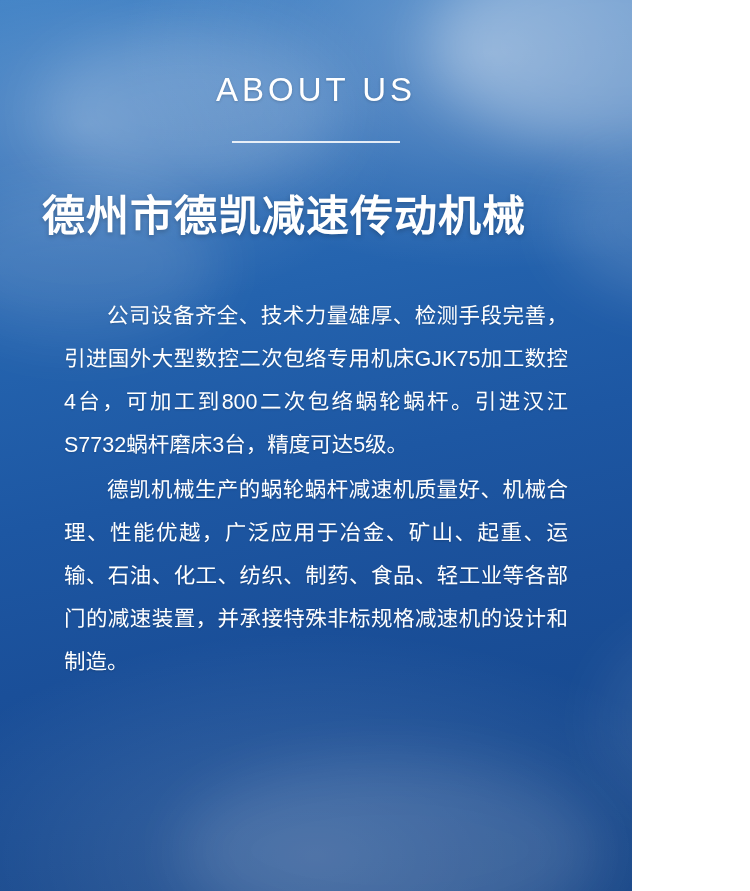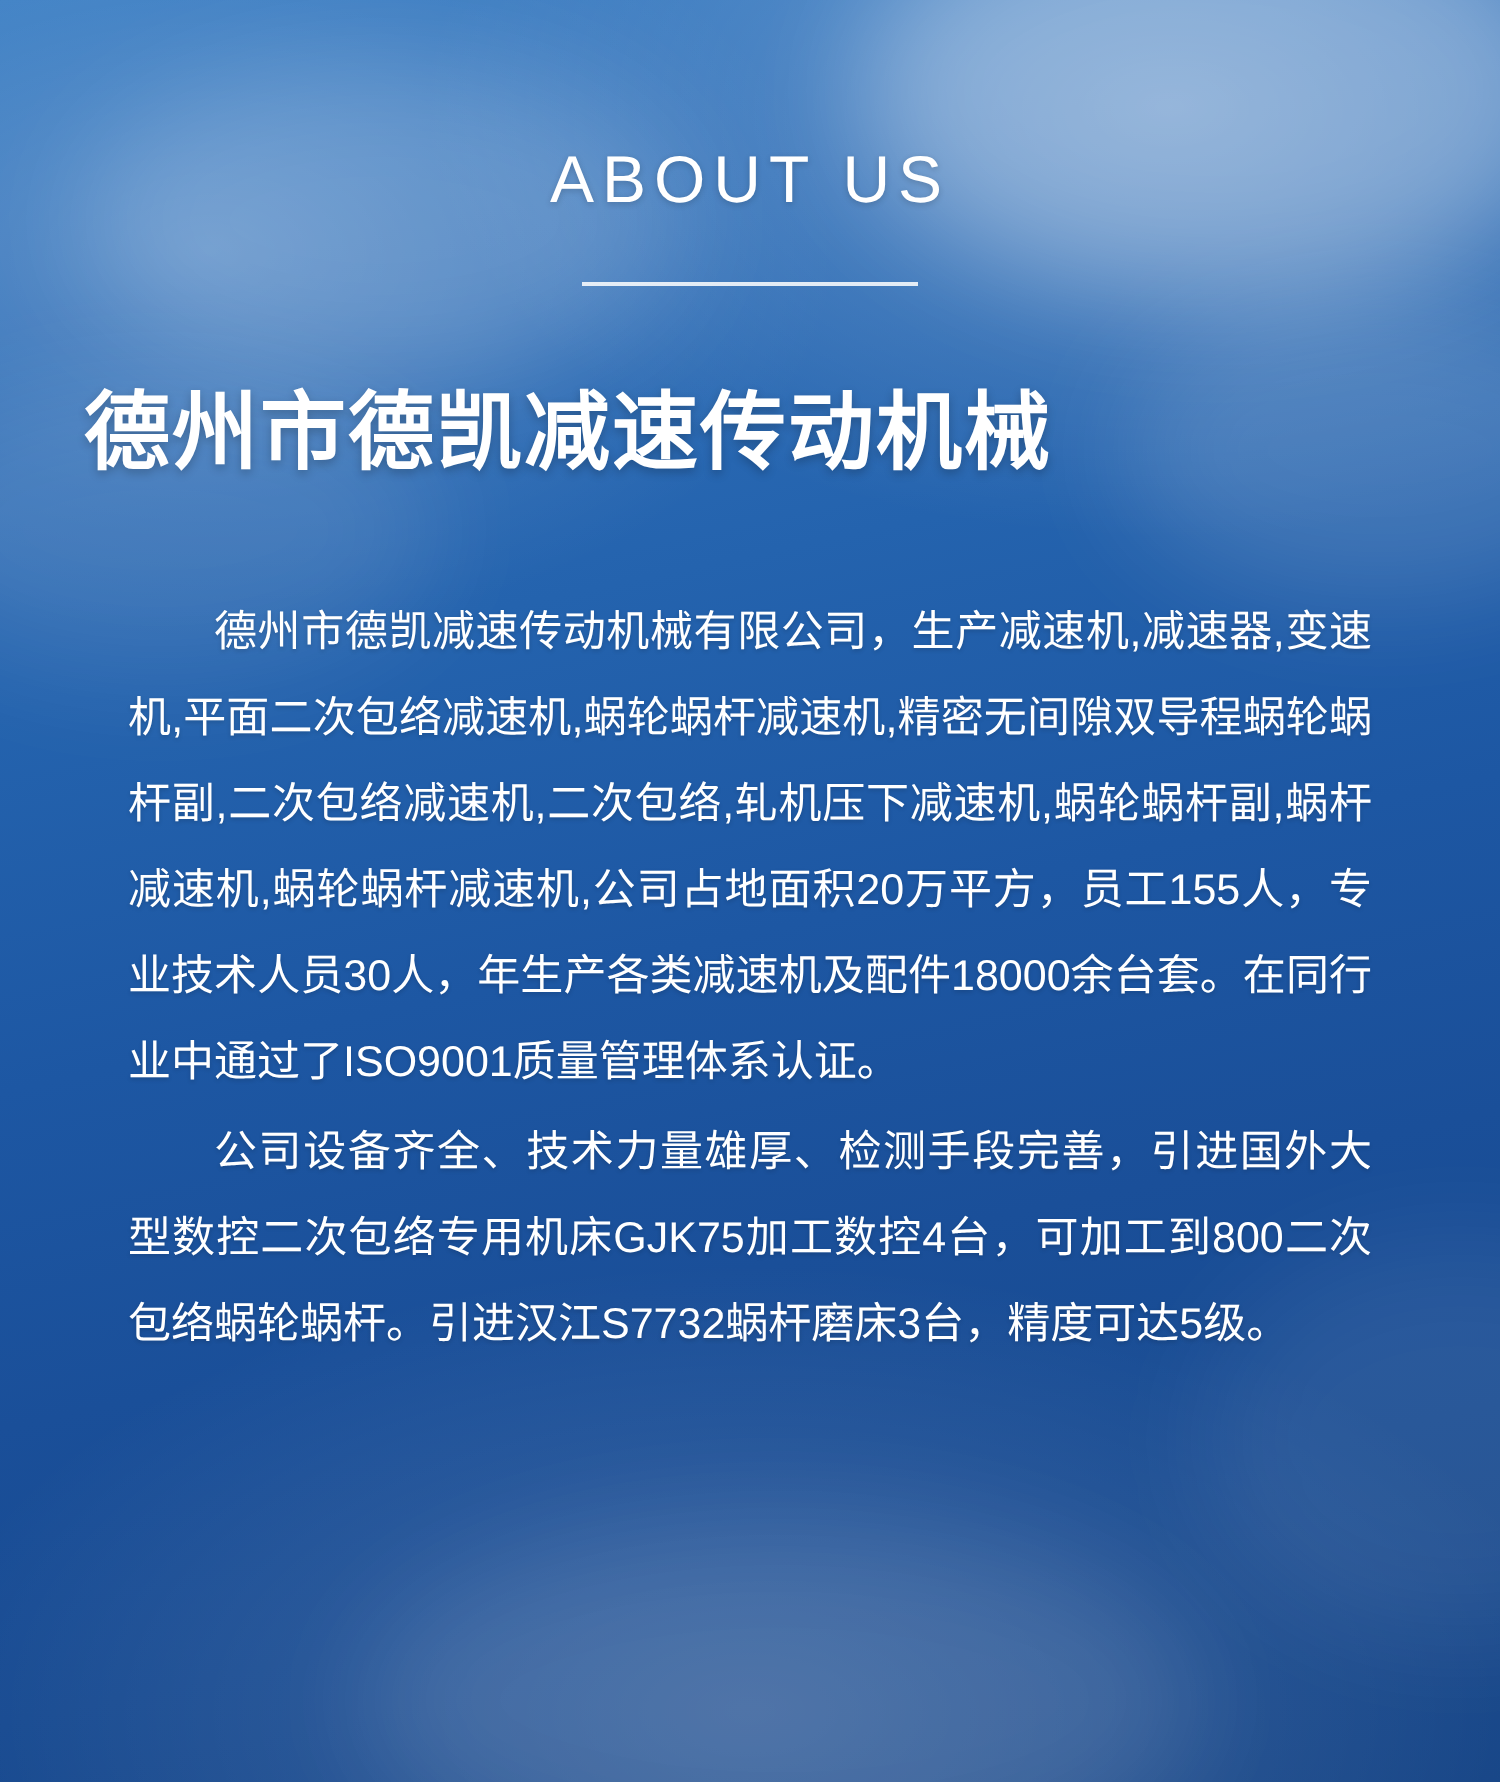--- a/index.html
+++ b/index.html
@@ -8,21 +8,21 @@
   }
   body {
     width: 750px;
     height: 891px;
     overflow: hidden;
     font-family: "Liberation Sans", sans-serif;
   }
 
   .page {
     position: relative;
-    width: 750px;
+    width: 632px;
     height: 891px;
     overflow: hidden;
     background:
       radial-gradient(ellipse 520px 300px at 78% 6%, rgba(255,255,255,0.30) 0%, rgba(255,255,255,0.10) 42%, rgba(255,255,255,0) 72%),
       radial-gradient(ellipse 420px 260px at 14% 14%, rgba(255,255,255,0.22) 0%, rgba(255,255,255,0.06) 48%, rgba(255,255,255,0) 75%),
       radial-gradient(ellipse 600px 320px at 50% 96%, rgba(255,255,255,0.16) 0%, rgba(255,255,255,0) 70%),
       linear-gradient(168deg, #3c7fc4 0%, #2f6fb8 16%, #2463ae 34%, #1d57a3 52%, #1a4f99 68%, #174a91 82%, #154486 100%);
     color: #ffffff;
   }
 
@@ -106,17 +106,17 @@
   <div class="cloud c6"></div>
 
   <div class="content">
     <div class="eyebrow">ABOUT US</div>
 
     <hr class="divider">
 
     <h1 class="title">德州市德凯减速传动机械</h1>
 
     <div class="body-copy">
-      <p class="para">德州市德凯减速传动机械有限公司，生产减速机,减速器,变速机,平面二次包络减速机,蜗轮蜗杆减速机,精密无间隙双导程蜗轮蜗杆副,二次包络减速机,二次包络,轧机压下减速机,蜗轮蜗杆副,蜗杆减速机,蜗轮蜗杆减速机,公司占地面积20万平方，员工155人，专业技术人员30人，年生产各类减速机及配件18000余台套。在同行业中通过了ISO9001质量管理体系认证。</p>
       <p class="para">公司设备齐全、技术力量雄厚、检测手段完善，引进国外大型数控二次包络专用机床GJK75加工数控4台，可加工到800二次包络蜗轮蜗杆。引进汉江S7732蜗杆磨床3台，精度可达5级。</p>
+      <p class="para">德凯机械生产的蜗轮蜗杆减速机质量好、机械合理、性能优越，广泛应用于冶金、矿山、起重、运输、石油、化工、纺织、制药、食品、轻工业等各部门的减速装置，并承接特殊非标规格减速机的设计和制造。</p>
     </div>
   </div>
 </div>
 
 </body></html>

